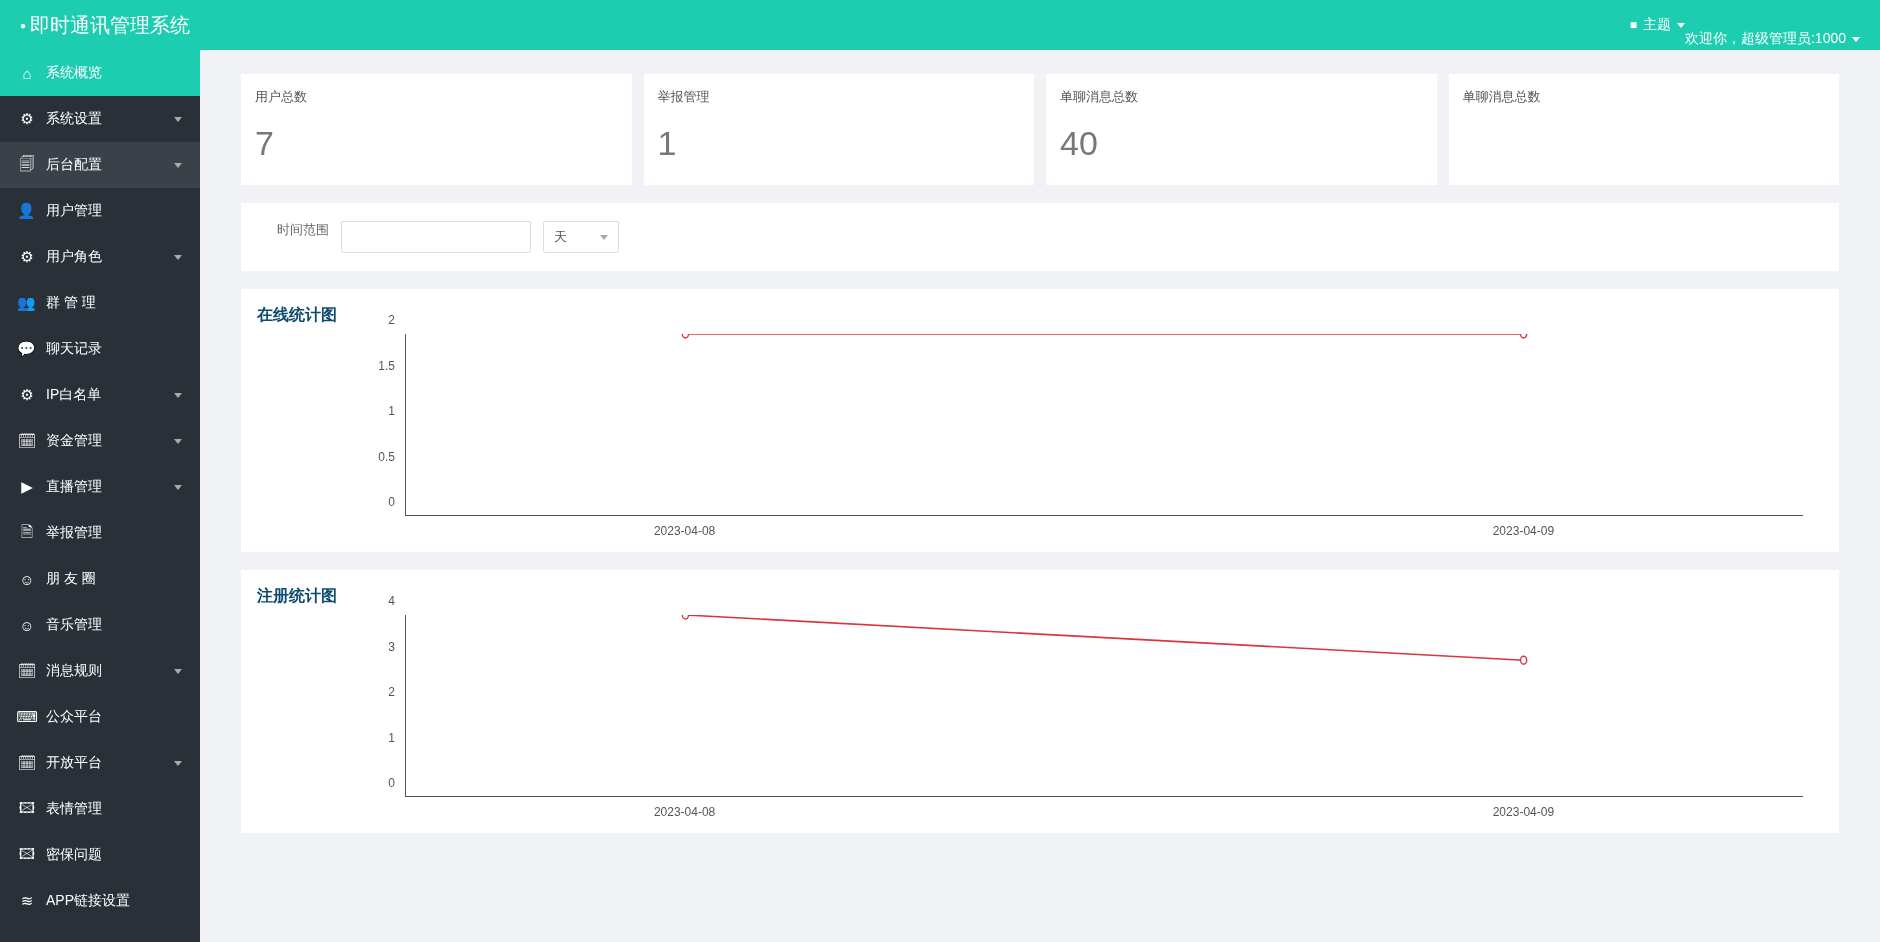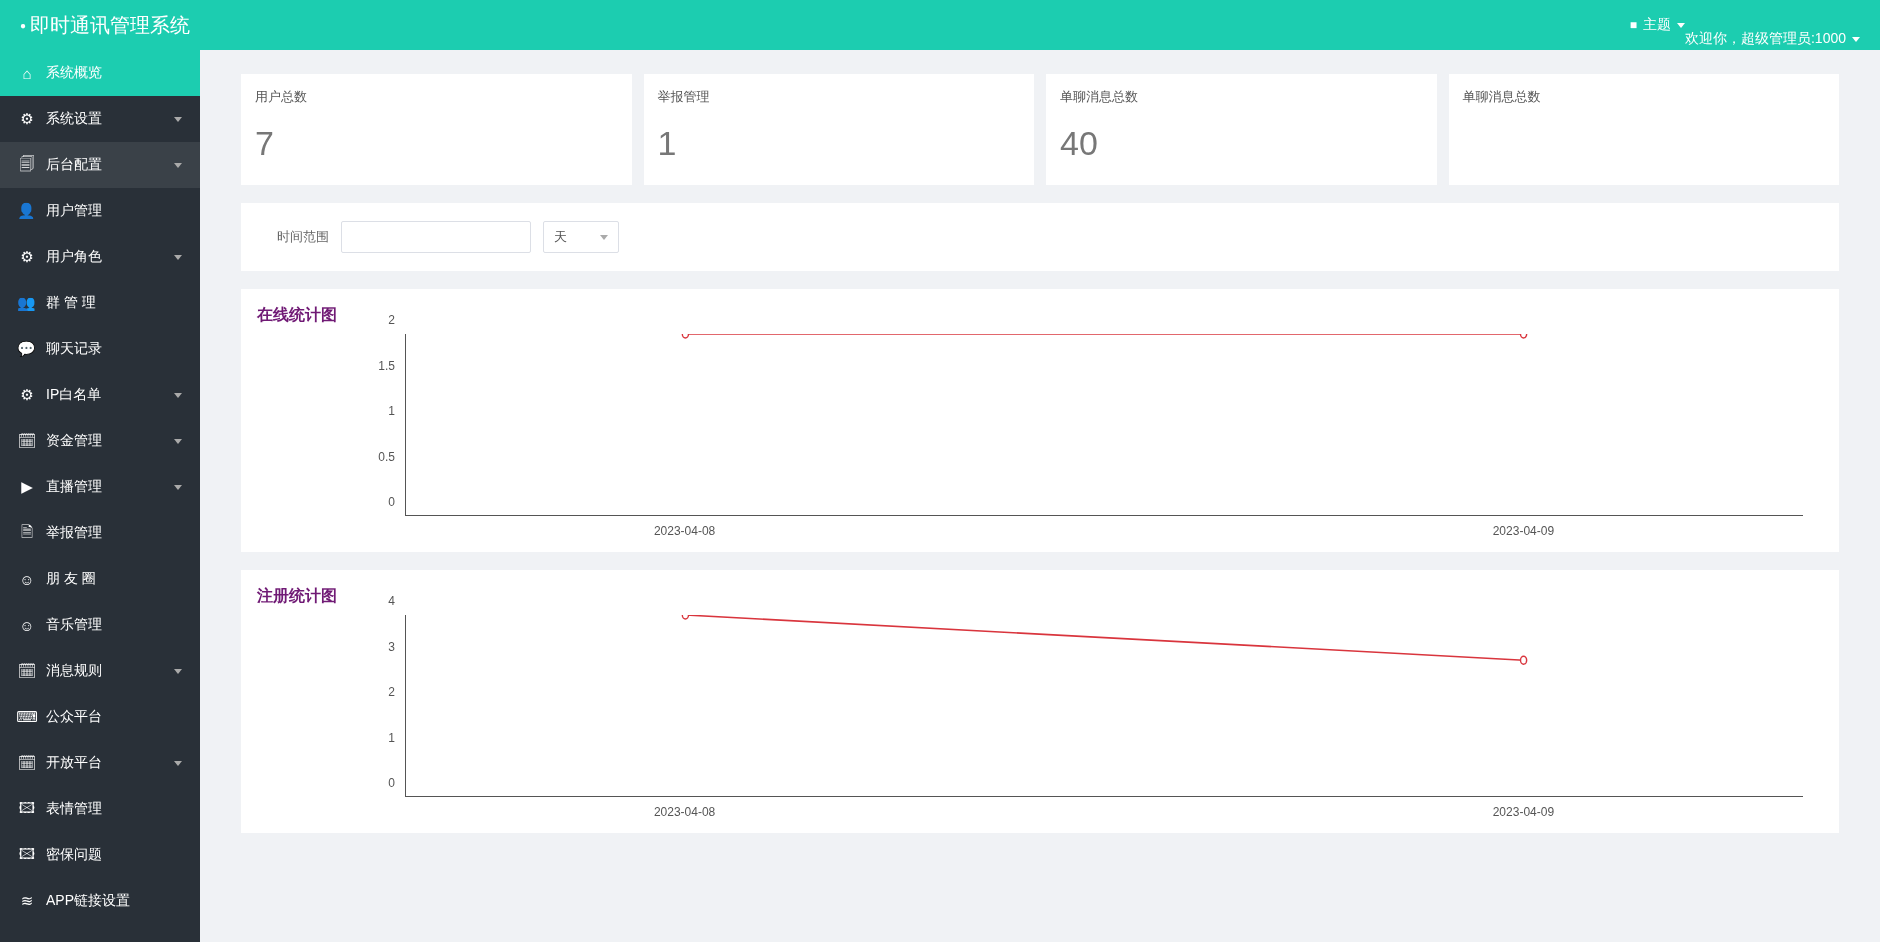--- a/index.html
+++ b/index.html
@@ -28,29 +28,29 @@
 .menu-item.highlight { background: #3a4148; }
 .menu-item .caret { margin-left: auto; width: 0; height: 0; border-left: 4px solid transparent; border-right: 4px solid transparent; border-top: 5px solid #aaa; }
 
 
 .stats-row { display: flex; gap: 12px; margin-bottom: 18px; }
 .stat-card { flex: 1; background: #fff; padding: 14px 14px 22px 14px; }
 .stat-label { font-size: 13px; color: #555; margin-bottom: 18px; }
 .stat-value { font-size: 34px; color: #777; font-weight: 400; }
 
 
-.filter-bar { background: #fff; padding: 18px 36px; margin-bottom: 18px; display: flex; align-items: center; gap: 12px; }
+.filter-bar { background: #fff; padding: 18px 36px; margin-bottom: 18px; display: flex; gap: 12px; }
 .filter-label { color: #666; font-size: 13px; }
 .filter-input { width: 190px; height: 32px; border: 1px solid #dcdfe6; border-radius: 2px; padding: 0 10px; }
 .filter-select { width: 76px; height: 32px; border: 1px solid #dcdfe6; border-radius: 2px; padding: 0 10px; display: flex; align-items: center; justify-content: space-between; color: #555; cursor: pointer; }
 .filter-select::after { content: ""; width: 0; height: 0; border-left: 4px solid transparent; border-right: 4px solid transparent; border-top: 5px solid #aaa; }
 
 
 .chart-card { background: #fff; padding: 16px 16px 8px 16px; margin-bottom: 18px; }
-.chart-title { font-size: 16px; font-weight: 600; color: #701a75; margin-bottom: 8px; }
+.chart-title { font-size: 16px; font-weight: 600; color: #0c4a6e; margin-bottom: 8px; }
 .chart-area { position: relative; height: 210px; }
 .y-ticks { position: absolute; left: 0; top: 0; bottom: 28px; width: 146px; }
 .y-tick { position: absolute; right: 8px; font-size: 12px; color: #555; transform: translateY(-50%); }
 .plot { position: absolute; left: 148px; right: 20px; top: 0; bottom: 28px; border-left: 1px solid #555; border-bottom: 1px solid #555; }
 .plot svg { width: 100%; height: 100%; position: absolute; inset: 0; }
 .x-ticks { position: absolute; left: 148px; right: 20px; bottom: 0; height: 26px; }
 .x-tick { position: absolute; font-size: 12px; color: #555; transform: translateX(-50%); top: 6px; }
 .line-path { stroke: #d9353d; stroke-width: 1.6; fill: none; }
 .pt { fill: #fff; stroke: #d9353d; stroke-width: 1.4; }
 </style>

